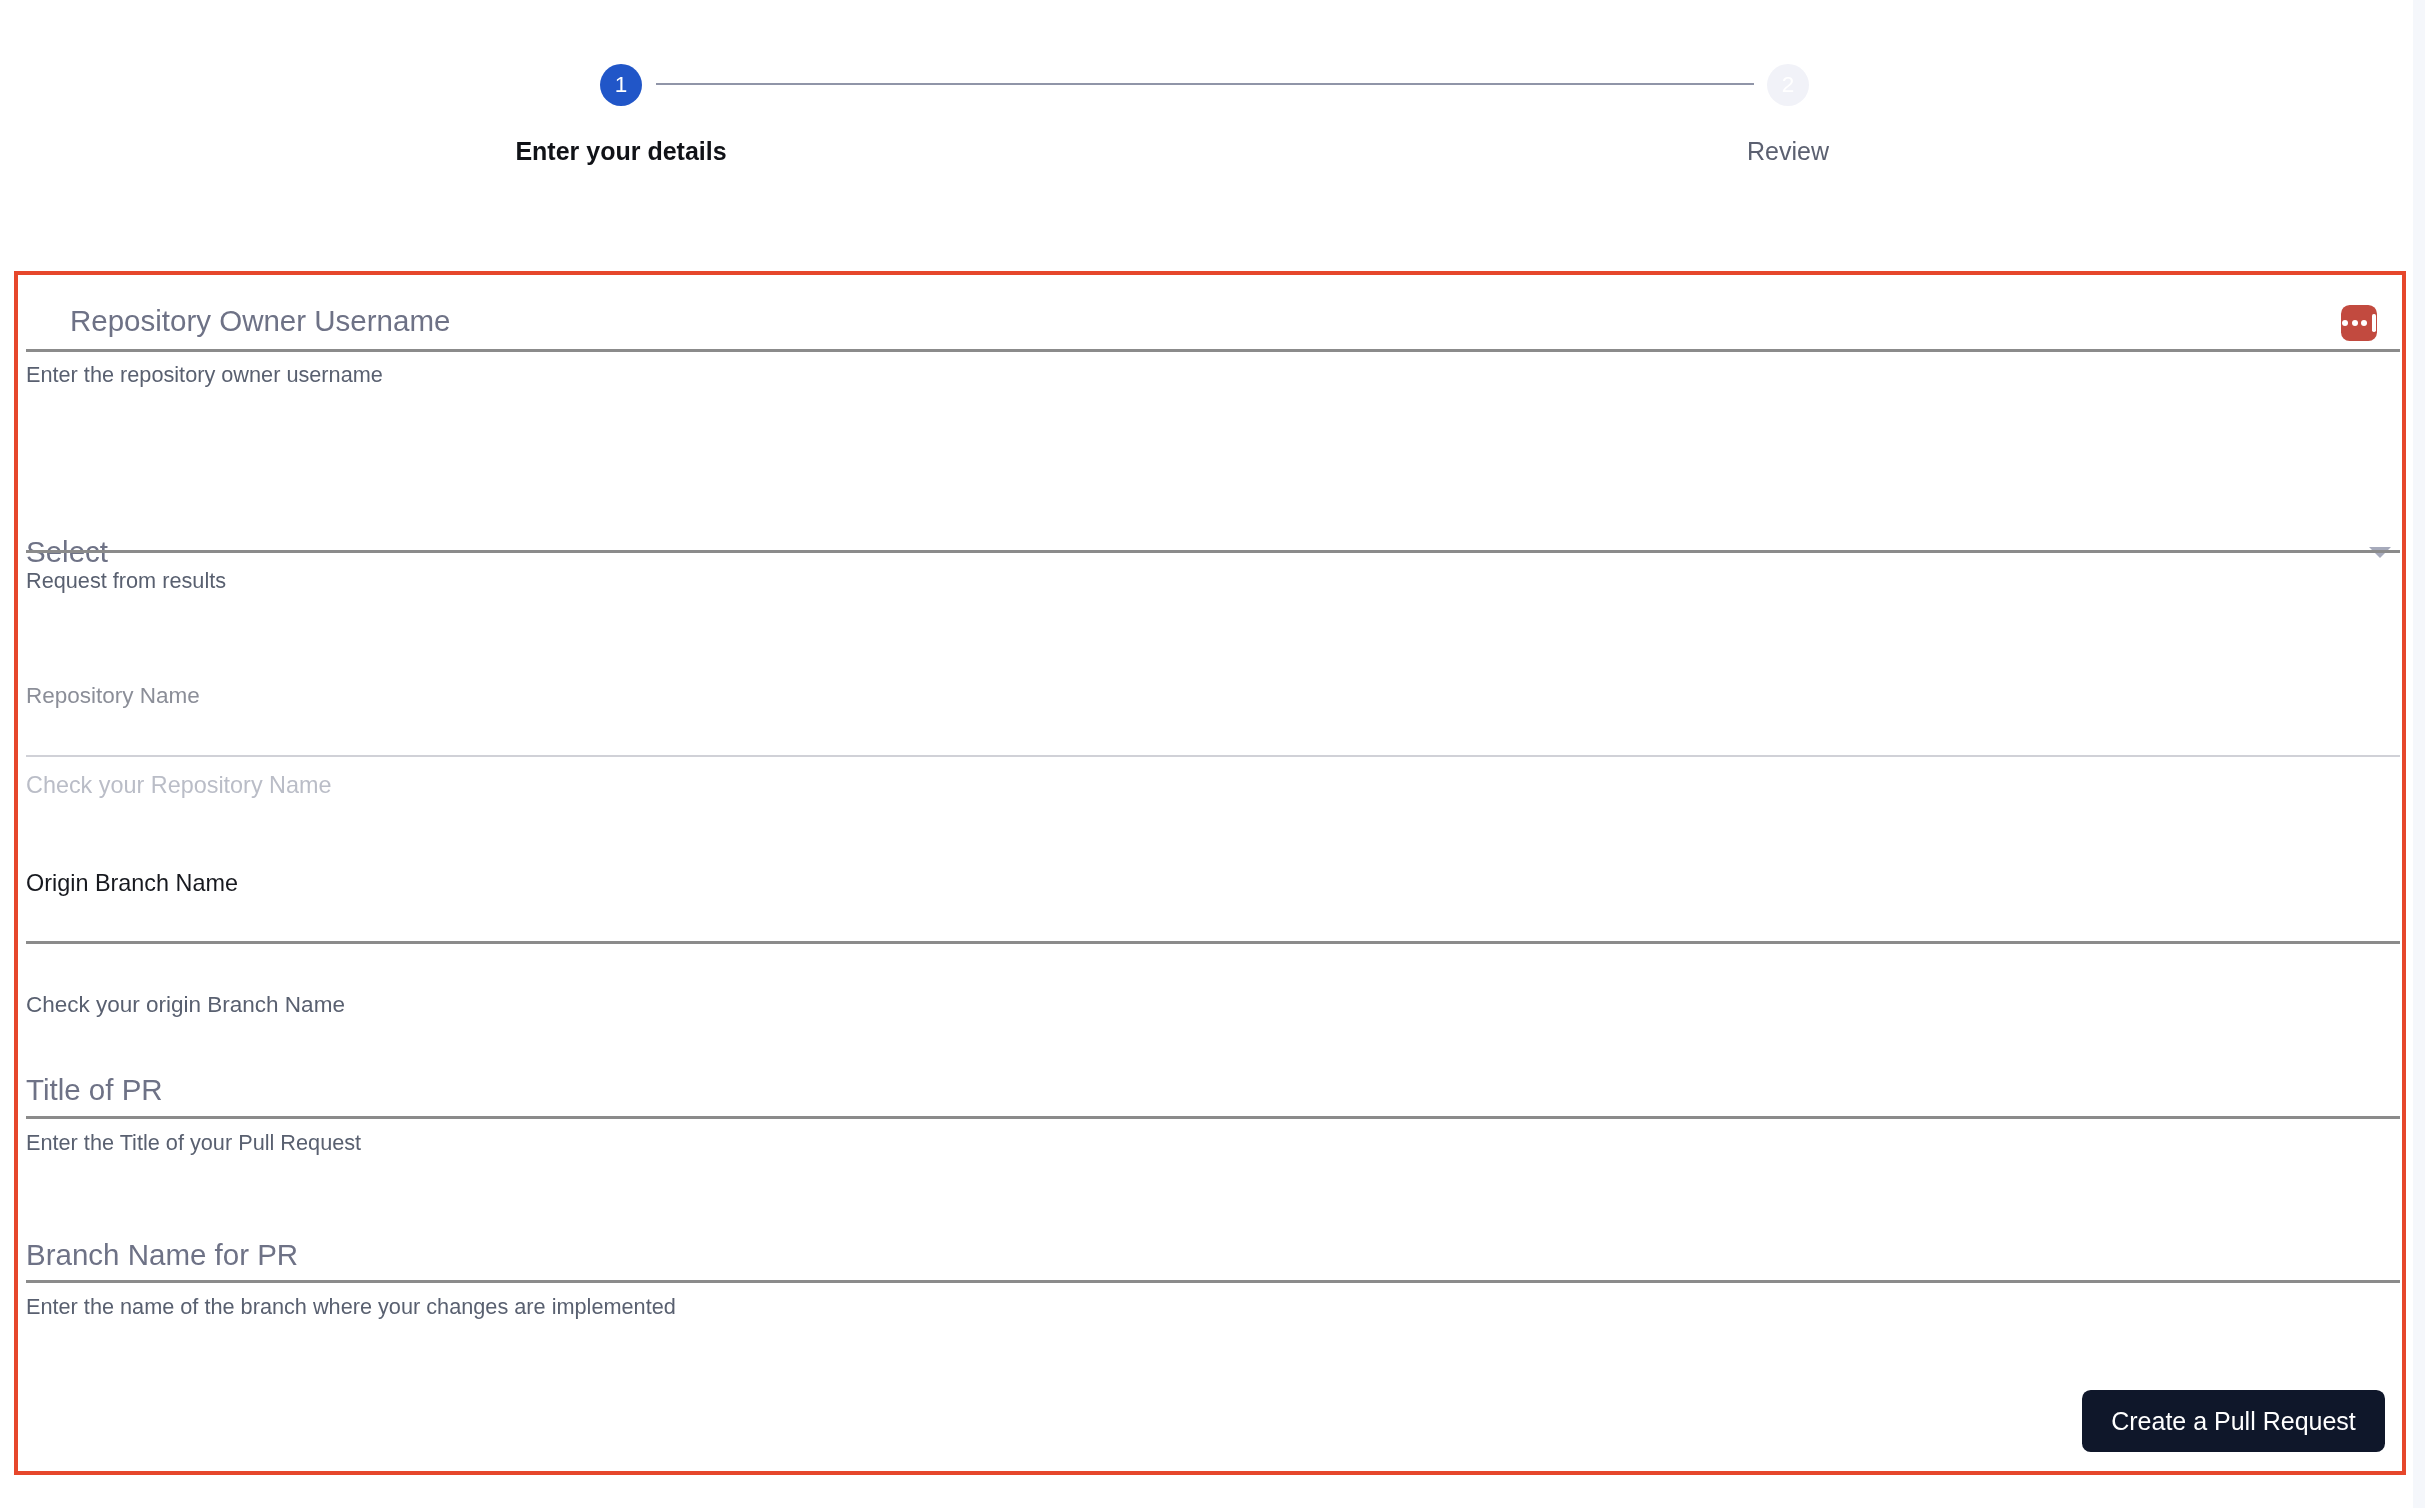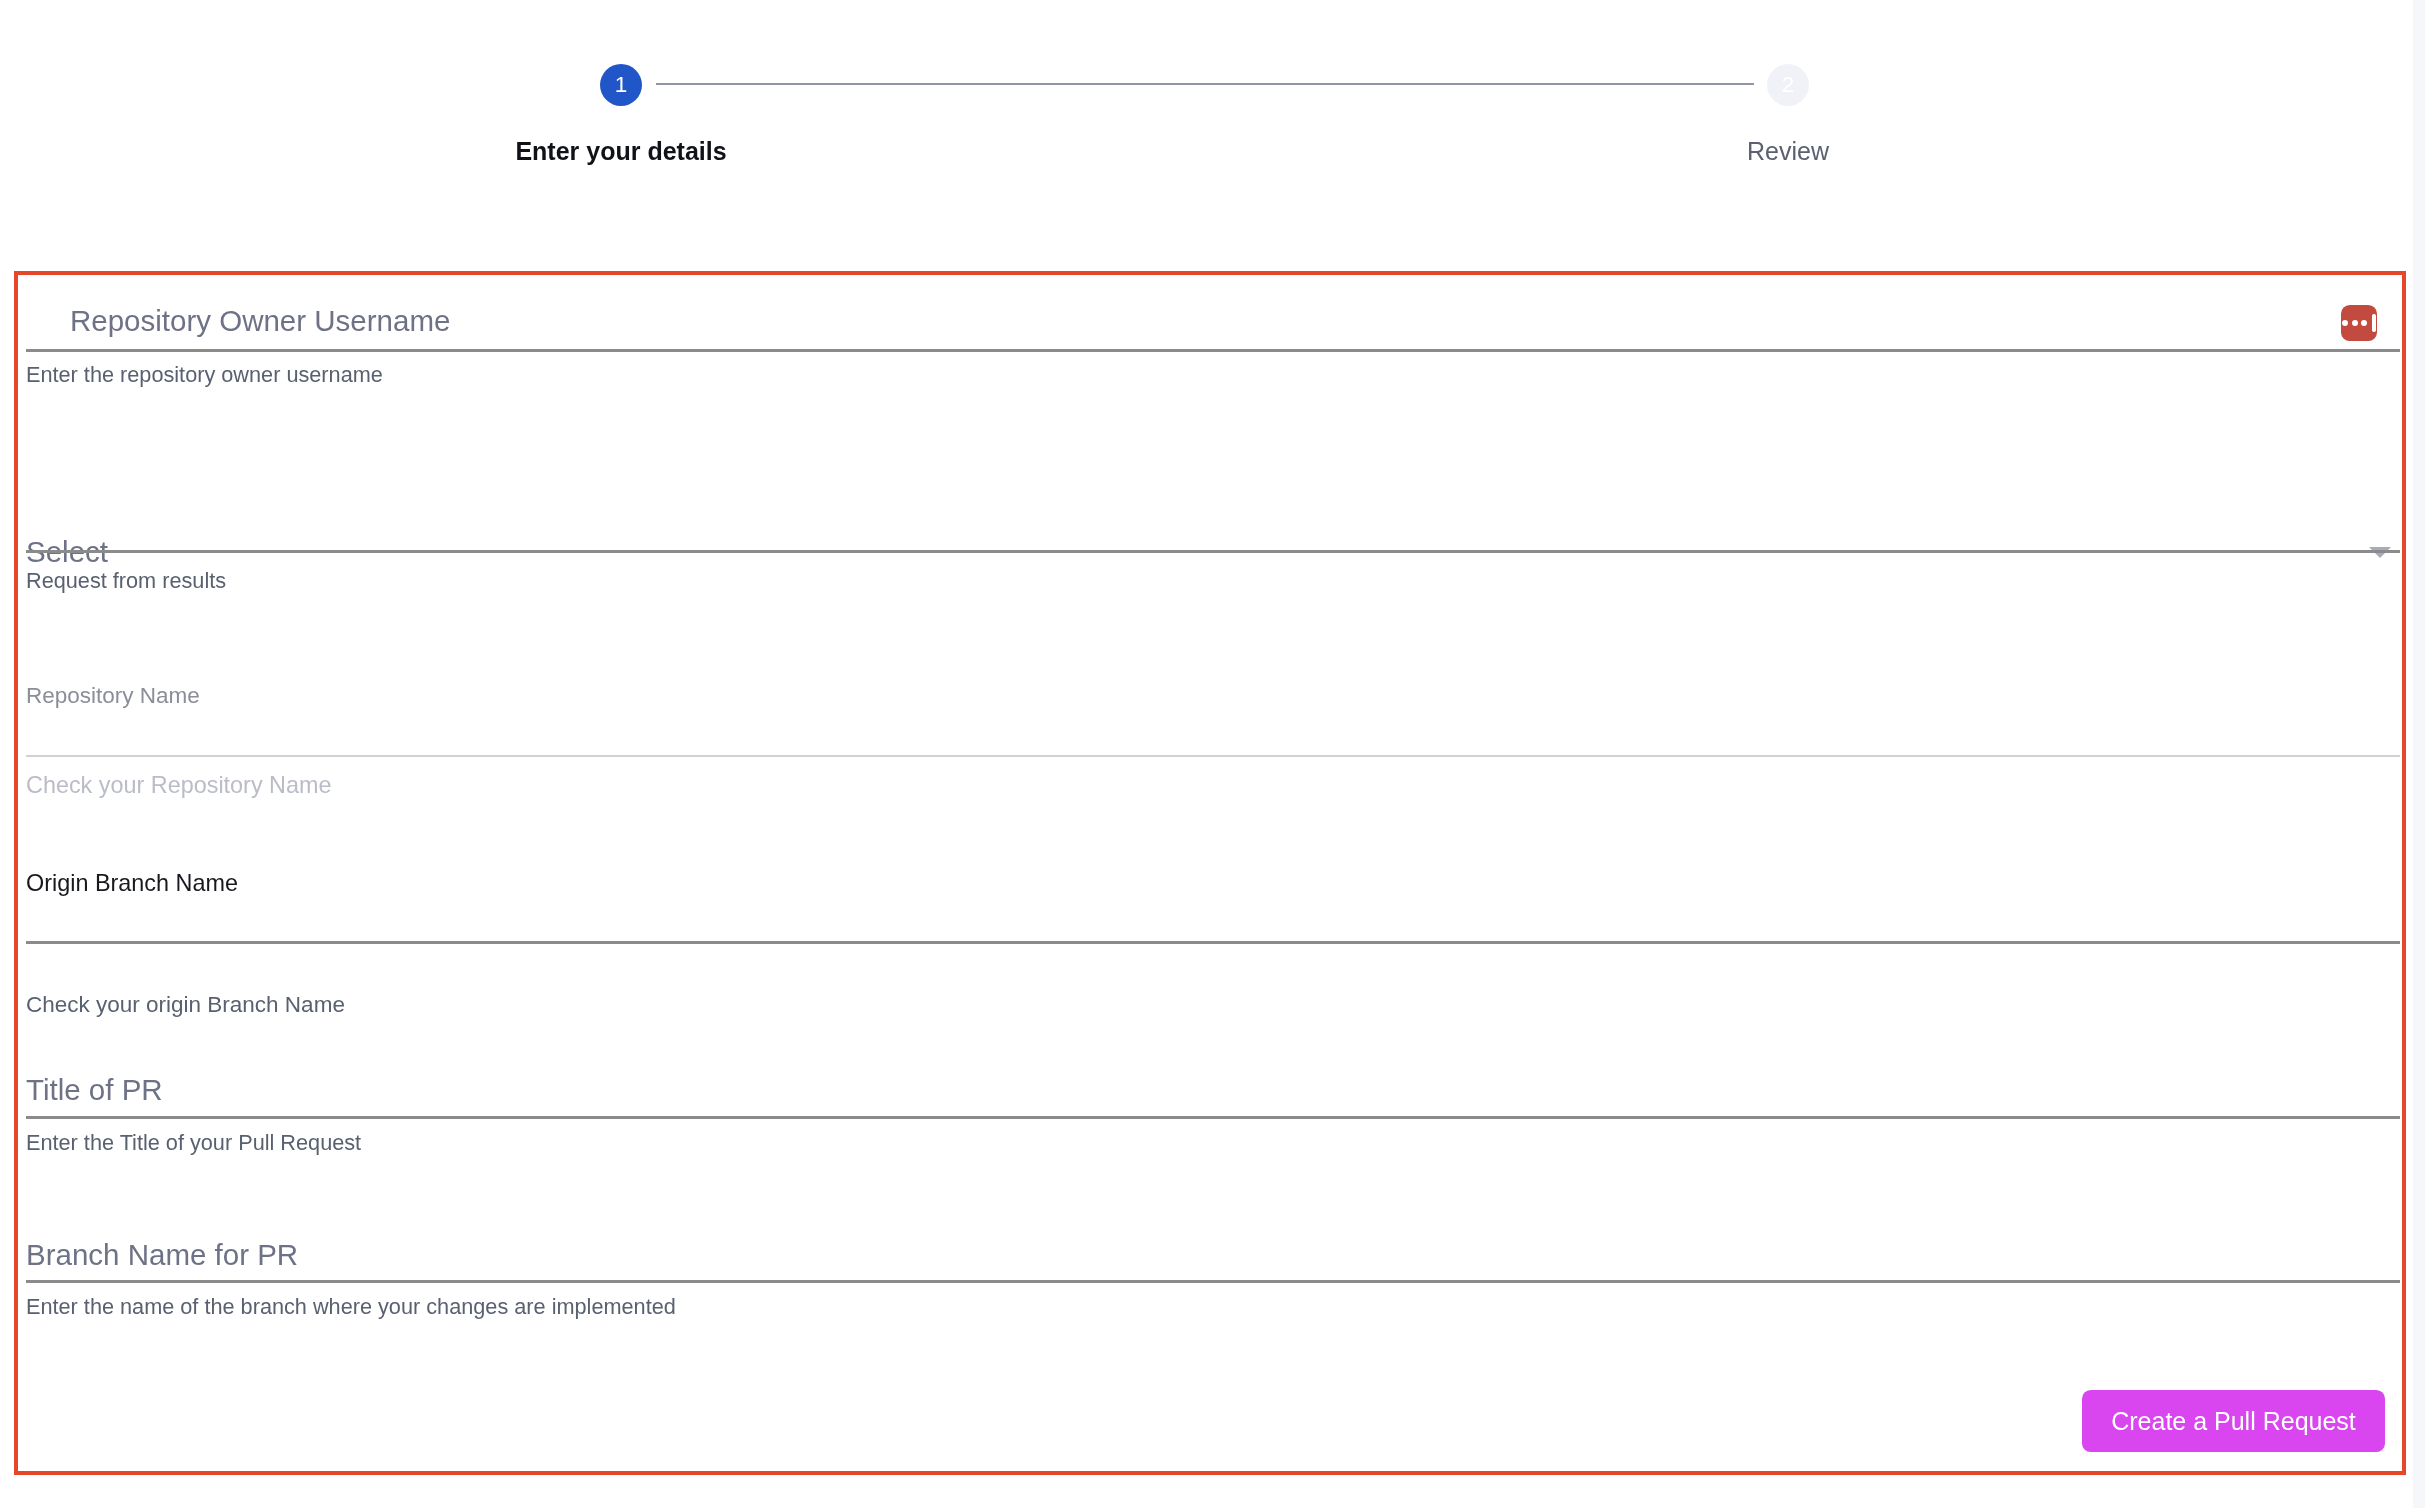--- a/index.html
+++ b/index.html
@@ -72,21 +72,21 @@
     background: #c24a3f; border-radius: 8.7px;
     display: flex; align-items: center; justify-content: center;
     gap: 3.5px; cursor: pointer;
   }
   .pw-icon .dot { width: 6px; height: 6px; border-radius: 50%; background: #ffffff; }
   .pw-icon .bar { width: 3.5px; height: 18px; border-radius: 1.7px; background: #ffffff; margin-left: 1.7px; }
 
   
   .submit-btn {
     left: 2082px; top: 1390px; width: 303px; height: 62px;
-    background: #d946ef; color: #ffffff;
+    background: #0f172a; color: #ffffff;
     border: none; border-radius: 8.7px;
     font-family: "Liberation Sans", sans-serif;
     font-size: 25px; font-weight: 500;
     cursor: pointer;
   }
 </style>
 </head>
 <body>
 
 <div class="abs page-gutter"></div>

